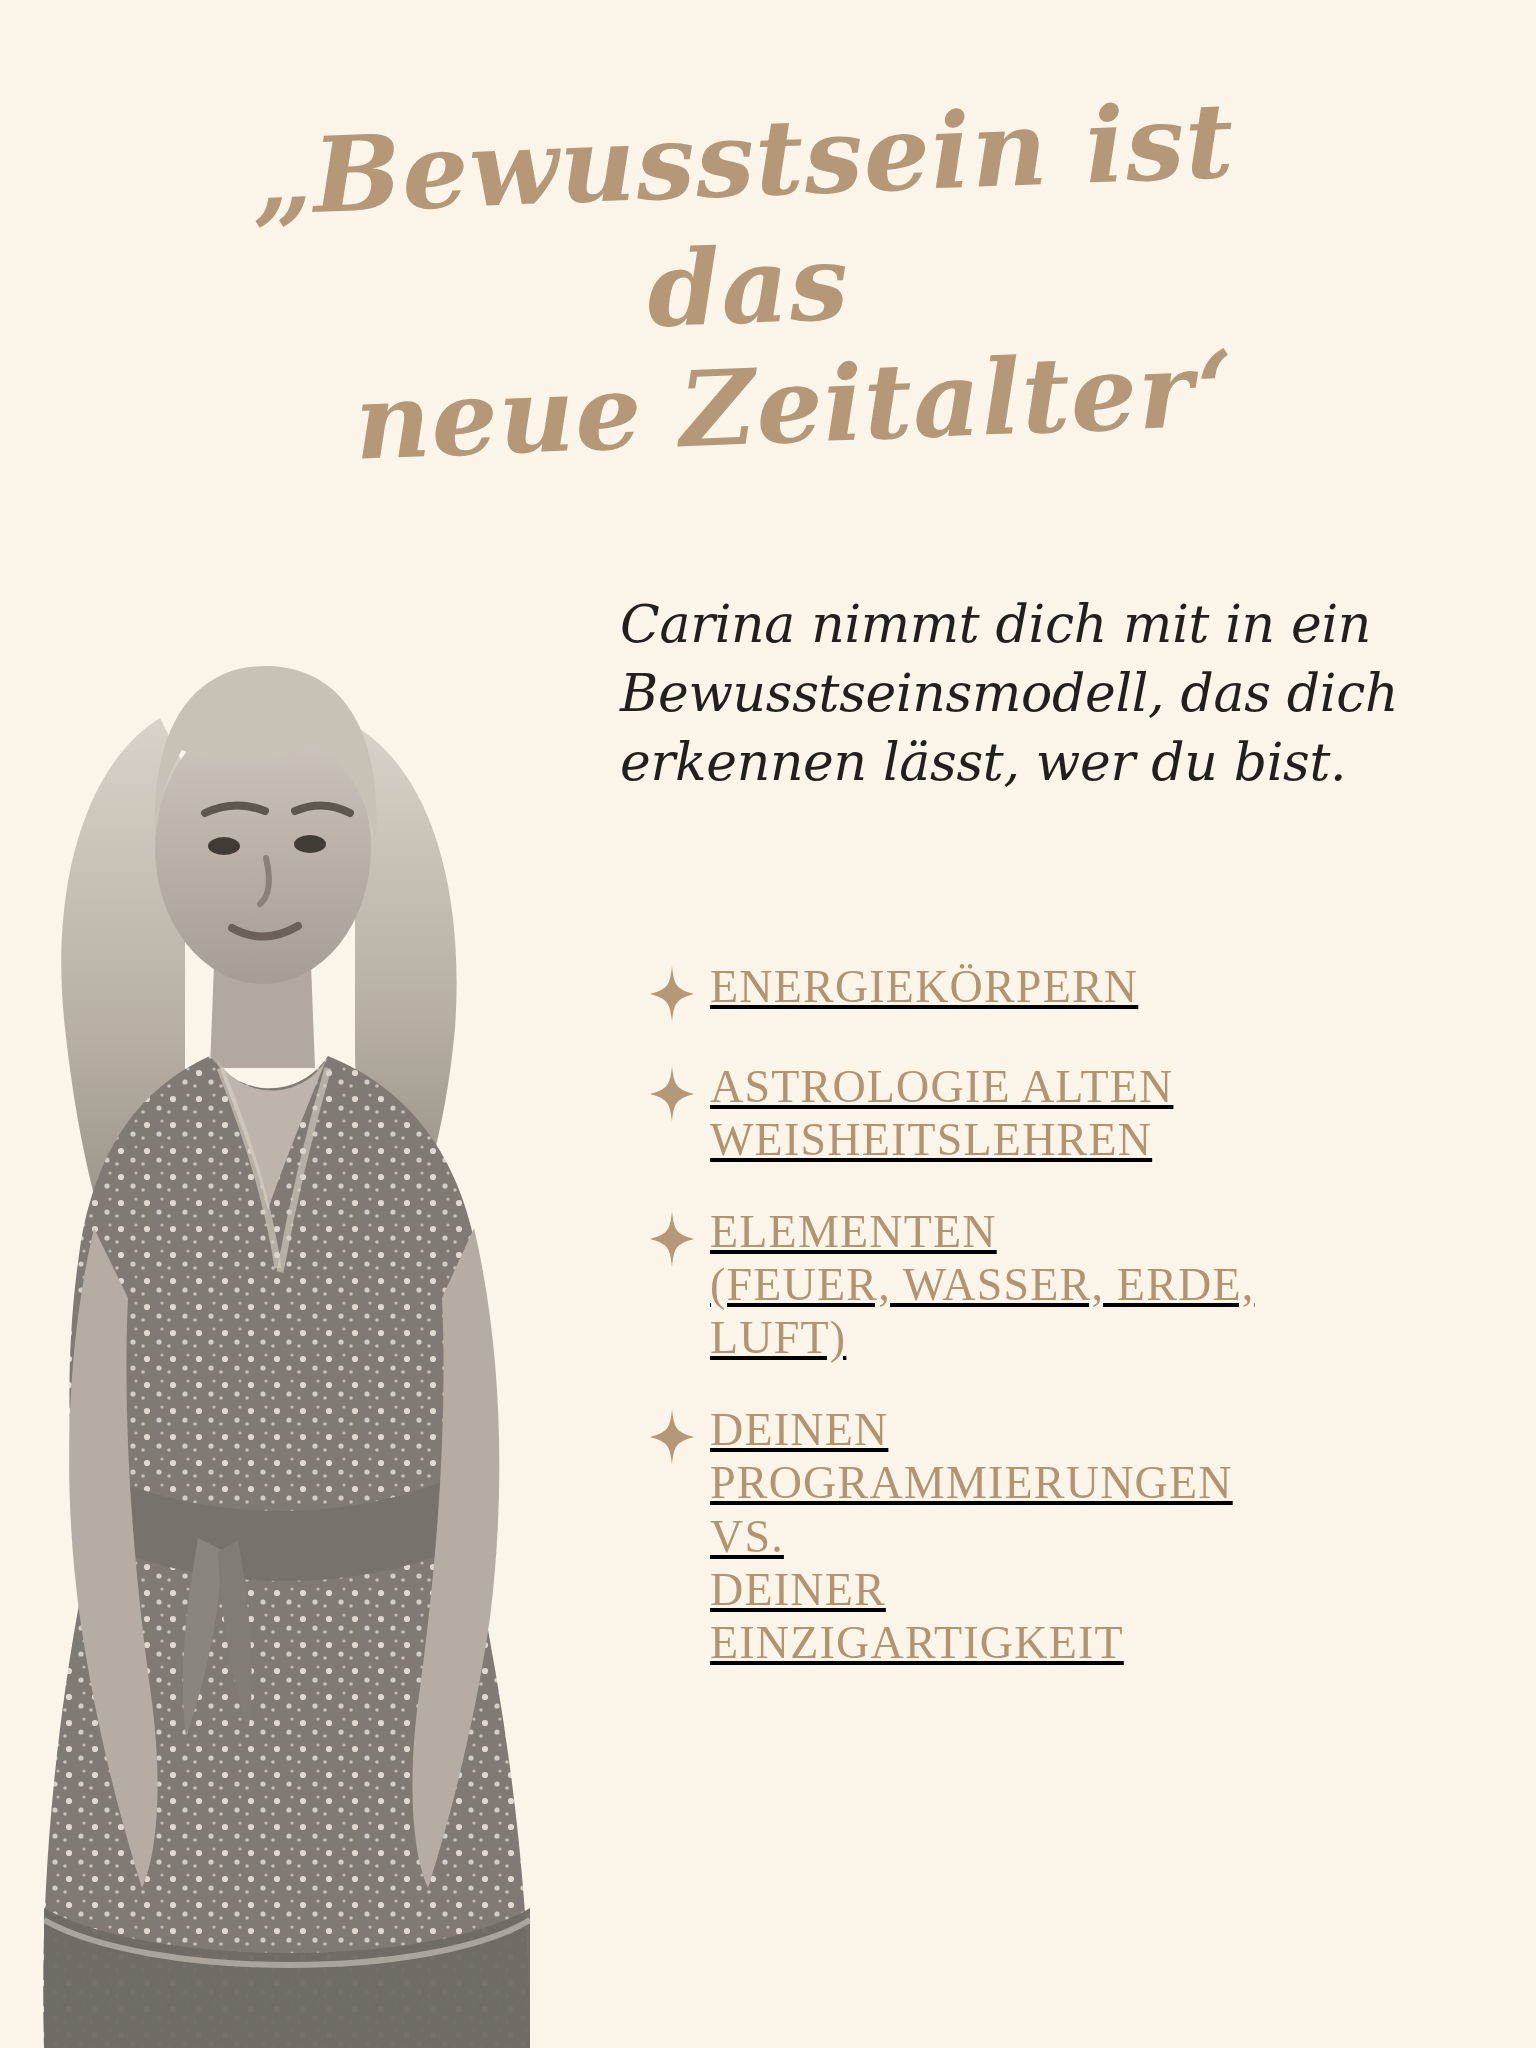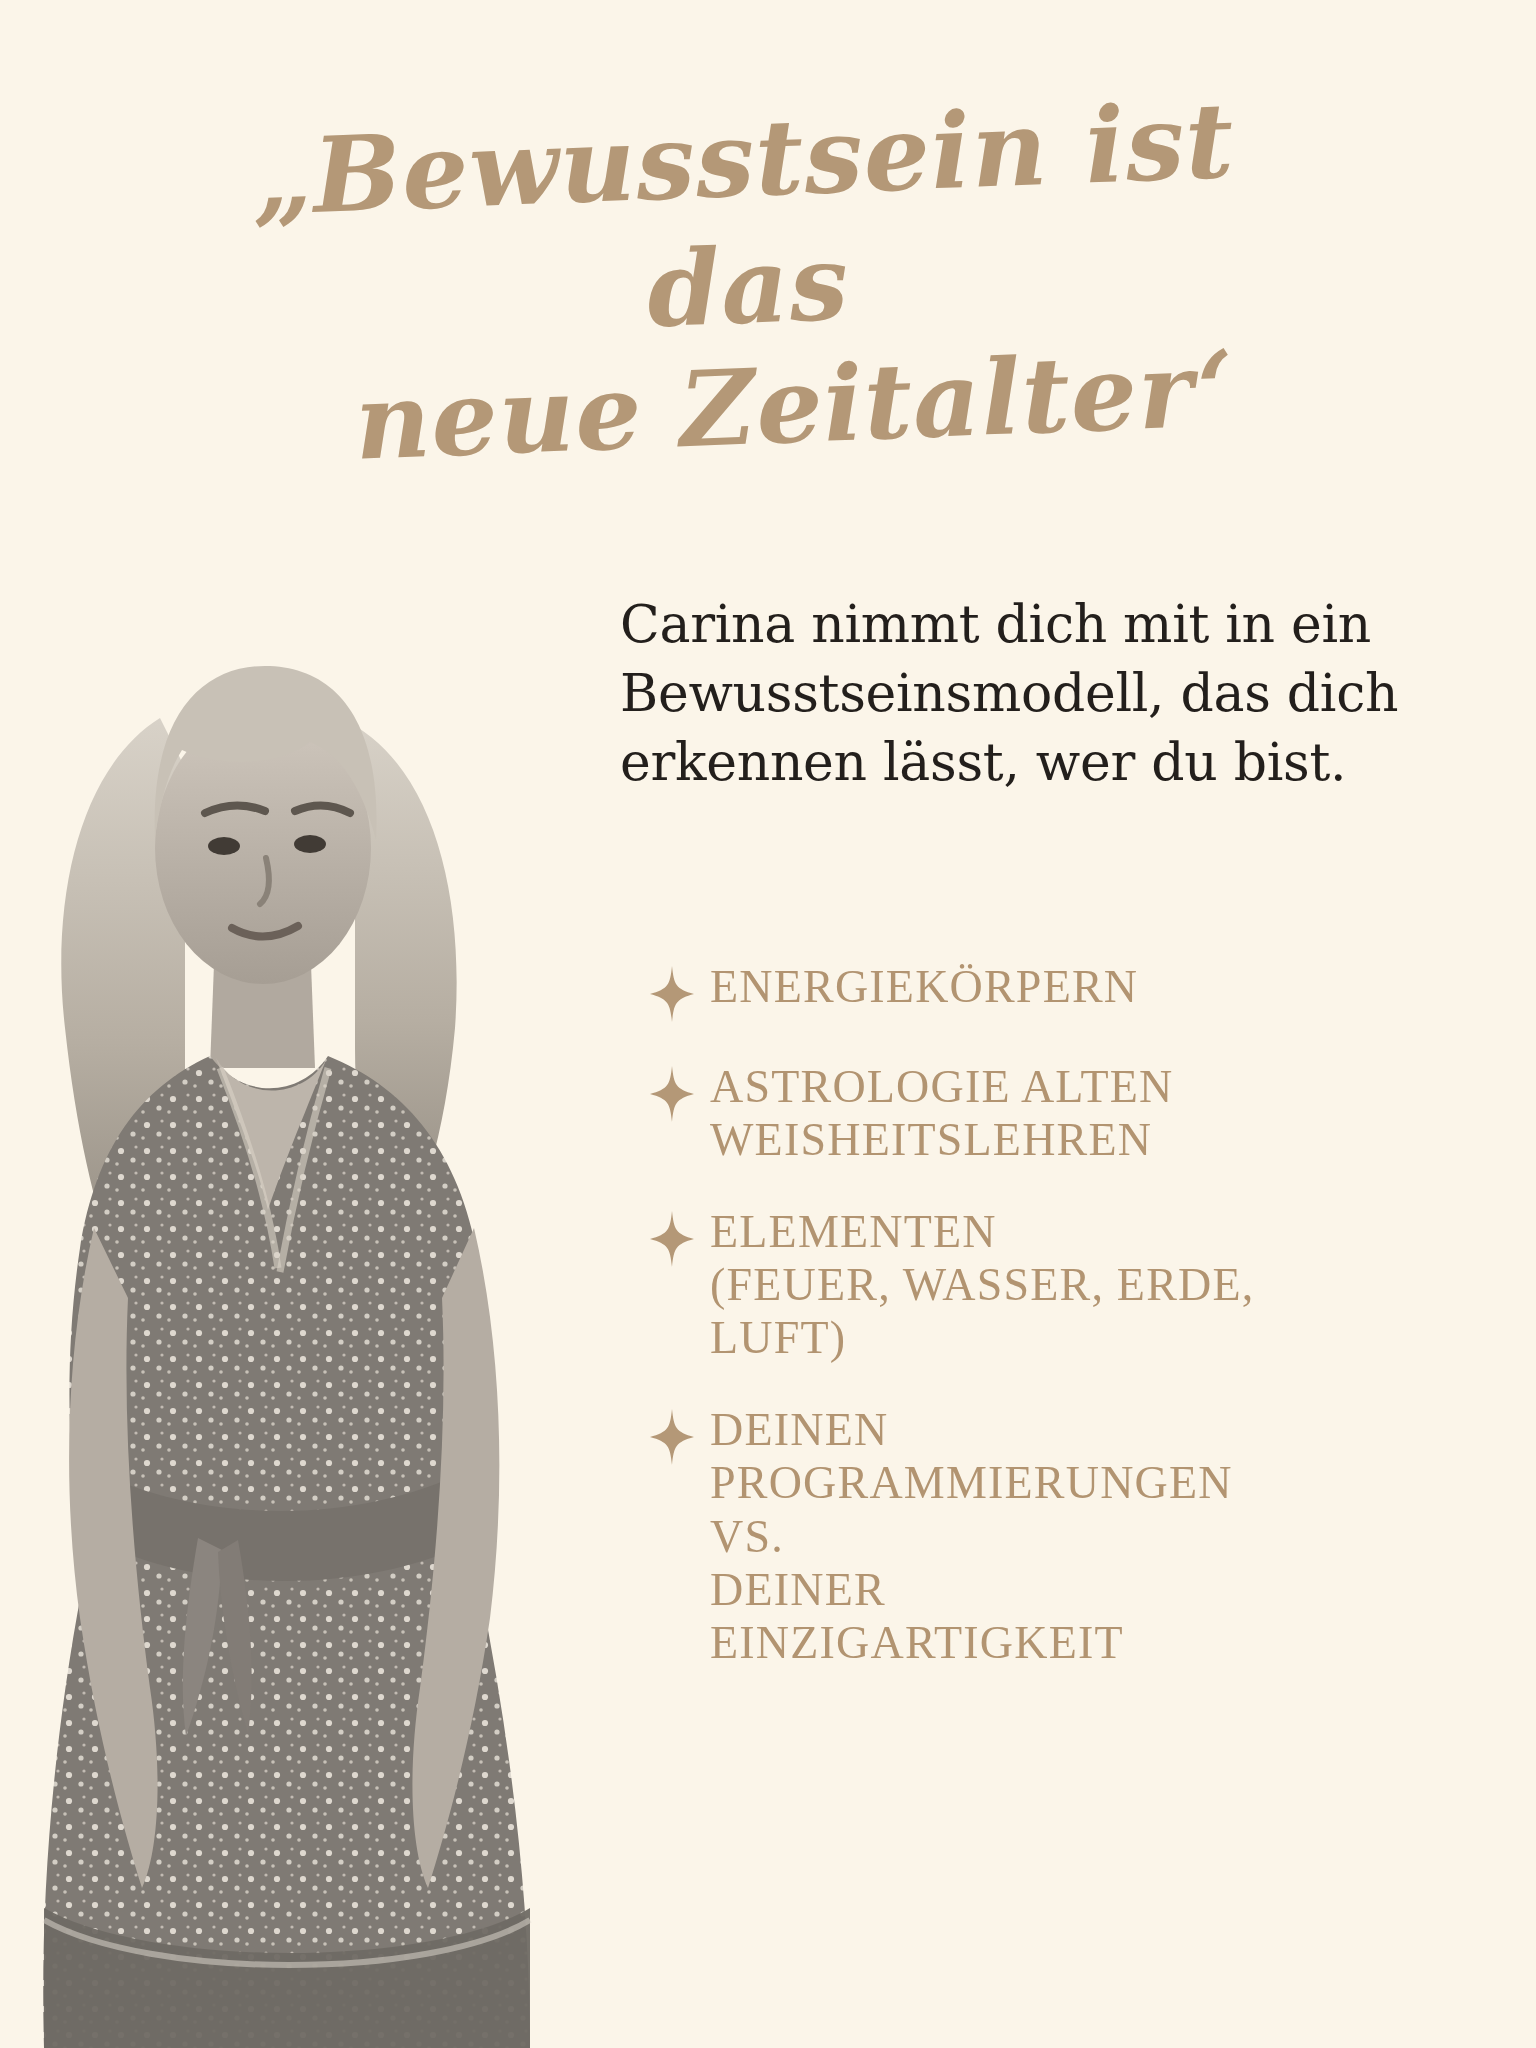--- a/index.html
+++ b/index.html
@@ -65,36 +65,38 @@
   }
 
   
   .intro {
     position: absolute;
     top: 590px;
     left: 620px;
     width: 880px;
     color: #231f1c;
     font-family: "DejaVu Serif", serif;
+    font-style: italic;
     font-size: 52px;
     line-height: 1.33;
     text-align: left;
     letter-spacing: -0.3px;
   }
 
   .bullets {
     position: absolute;
     top: 960px;
     left: 650px;
     width: 860px;
   }
   .bullet {
     display: flex;
     align-items: flex-start;
     margin-bottom: 38px;
+    text-decoration: underline;
   }
   .star {
     flex: 0 0 auto;
     width: 50px;
     margin-right: 10px;
     margin-top: 6px;
     color: #b49877;
     line-height: 1;
   }
   .star svg { display: block; }

